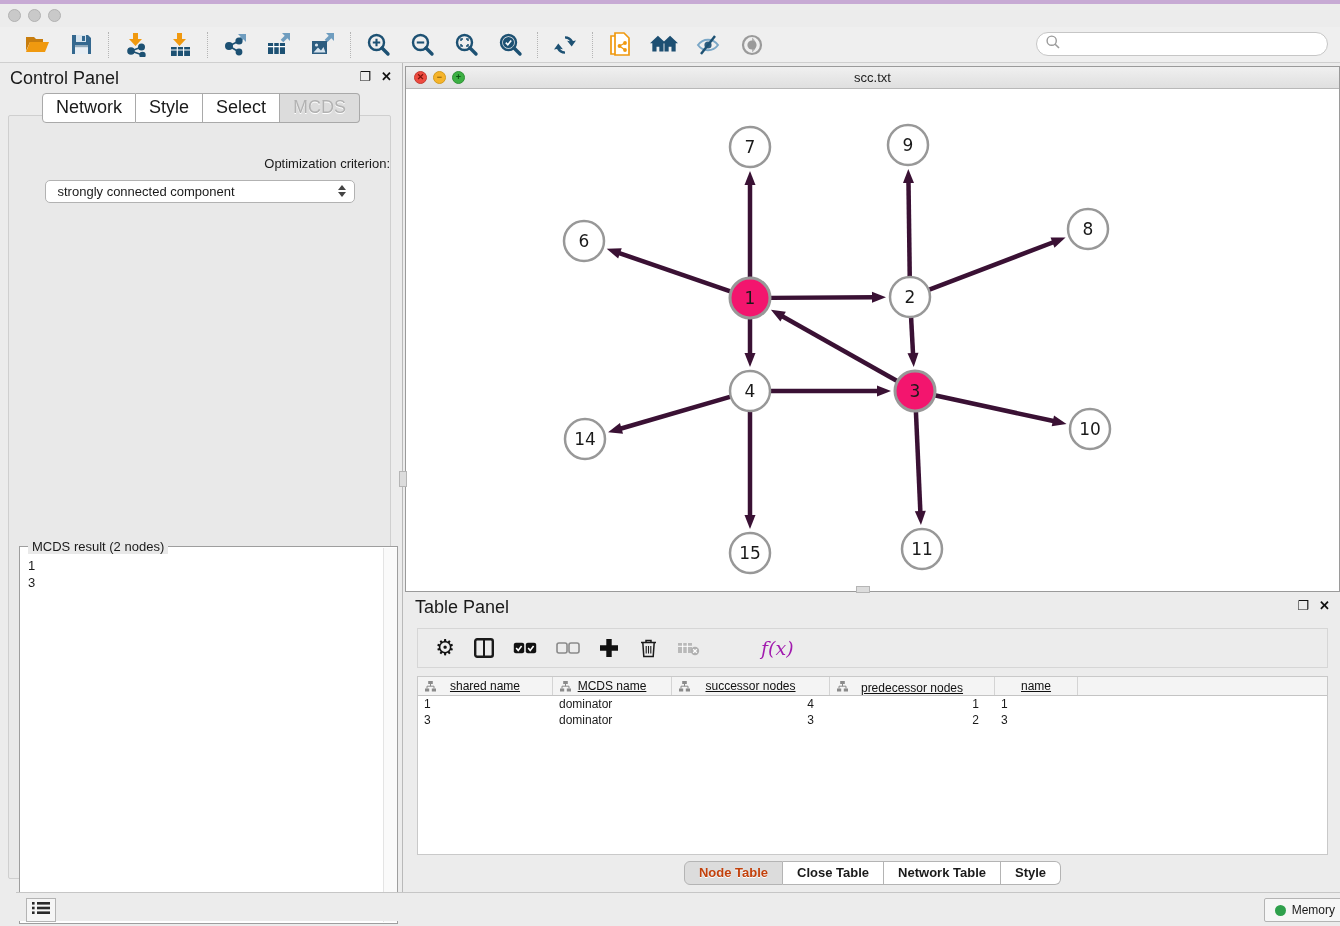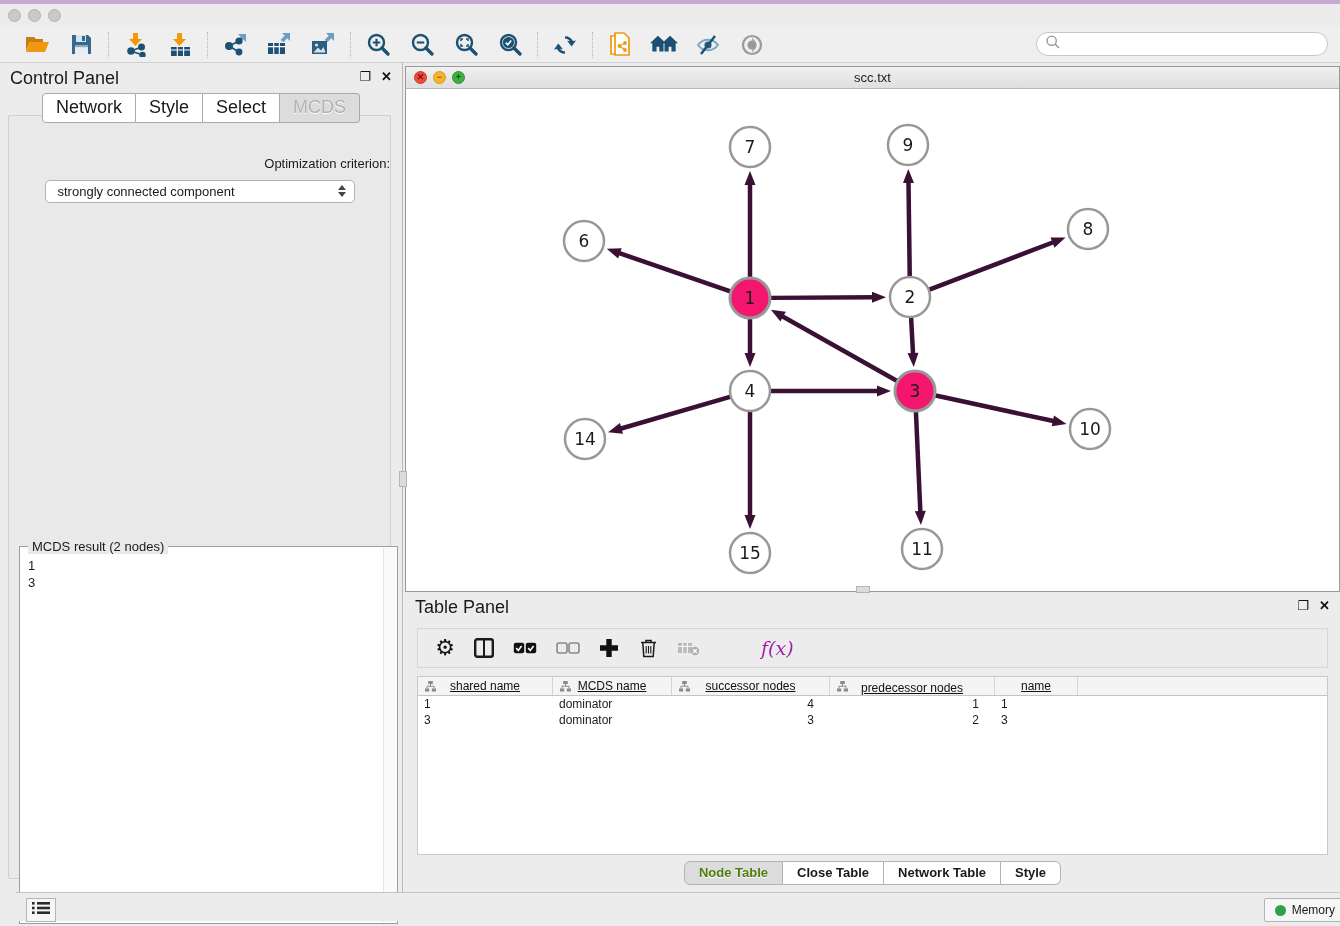--- a/index.html
+++ b/index.html
@@ -67,21 +67,21 @@
   .thead { display:flex; height:19px; background:#f4f4f4; border-bottom:1px solid #c4c4c4; }
   .th { position:relative; display:flex; align-items:center; justify-content:center; font-size:12px; color:#111; border-right:1px solid #d4d4d4; flex:none;text-decoration:underline; }
   .th .hier { position:absolute; left:7px; top:4px; }
   .trow { display:flex; height:16px; align-items:center; }
   .td { font-size:12px; flex:none; padding:0 6px; white-space:nowrap; overflow:hidden; }
   .td.r { text-align:right; padding-right:16px; }
   .tp-tabs { position:absolute; left:0; right:0; bottom:7px; display:flex; justify-content:center; }
   .tp-tab { font-size:13px; font-weight:bold; padding:3px 14px 4px; background:#fff; border:1px solid #b4b4b4; border-left:none; cursor:default; }
   .tp-tab:first-child { border-left:1px solid #b4b4b4; border-radius:6px 0 0 6px; }
   .tp-tab:last-child { border-radius:0 6px 6px 0; }
-  .tp-tab.sel { background:#dcdcdc; color:#4d7c0f; text-shadow:0 1px 0 #fff; }
+  .tp-tab.sel { background:#dcdcdc; color:#c2410c; text-shadow:0 1px 0 #fff; }
 
   
   .status-bar { position:absolute; left:16px; top:892px; width:1340px; height:29px; background:#ececec; border-top:1px solid #c6c6c6; }
   .list-btn { position:absolute; left:10px; top:5px; width:30px; height:24px; background:#f6f6f6; border:1px solid #b4b4b4; display:flex; align-items:center; justify-content:center; }
   .memory-btn { position:absolute; right:10px; top:5px; height:24px; background:#f6f6f6; border:1px solid #b4b4b4; border-radius:2px; display:flex; align-items:center; gap:6px; padding:0 10px; font-size:12px; }
   .mem-dot { width:11px; height:11px; border-radius:50%; }
 </style>
 </head>
 <body>
 

